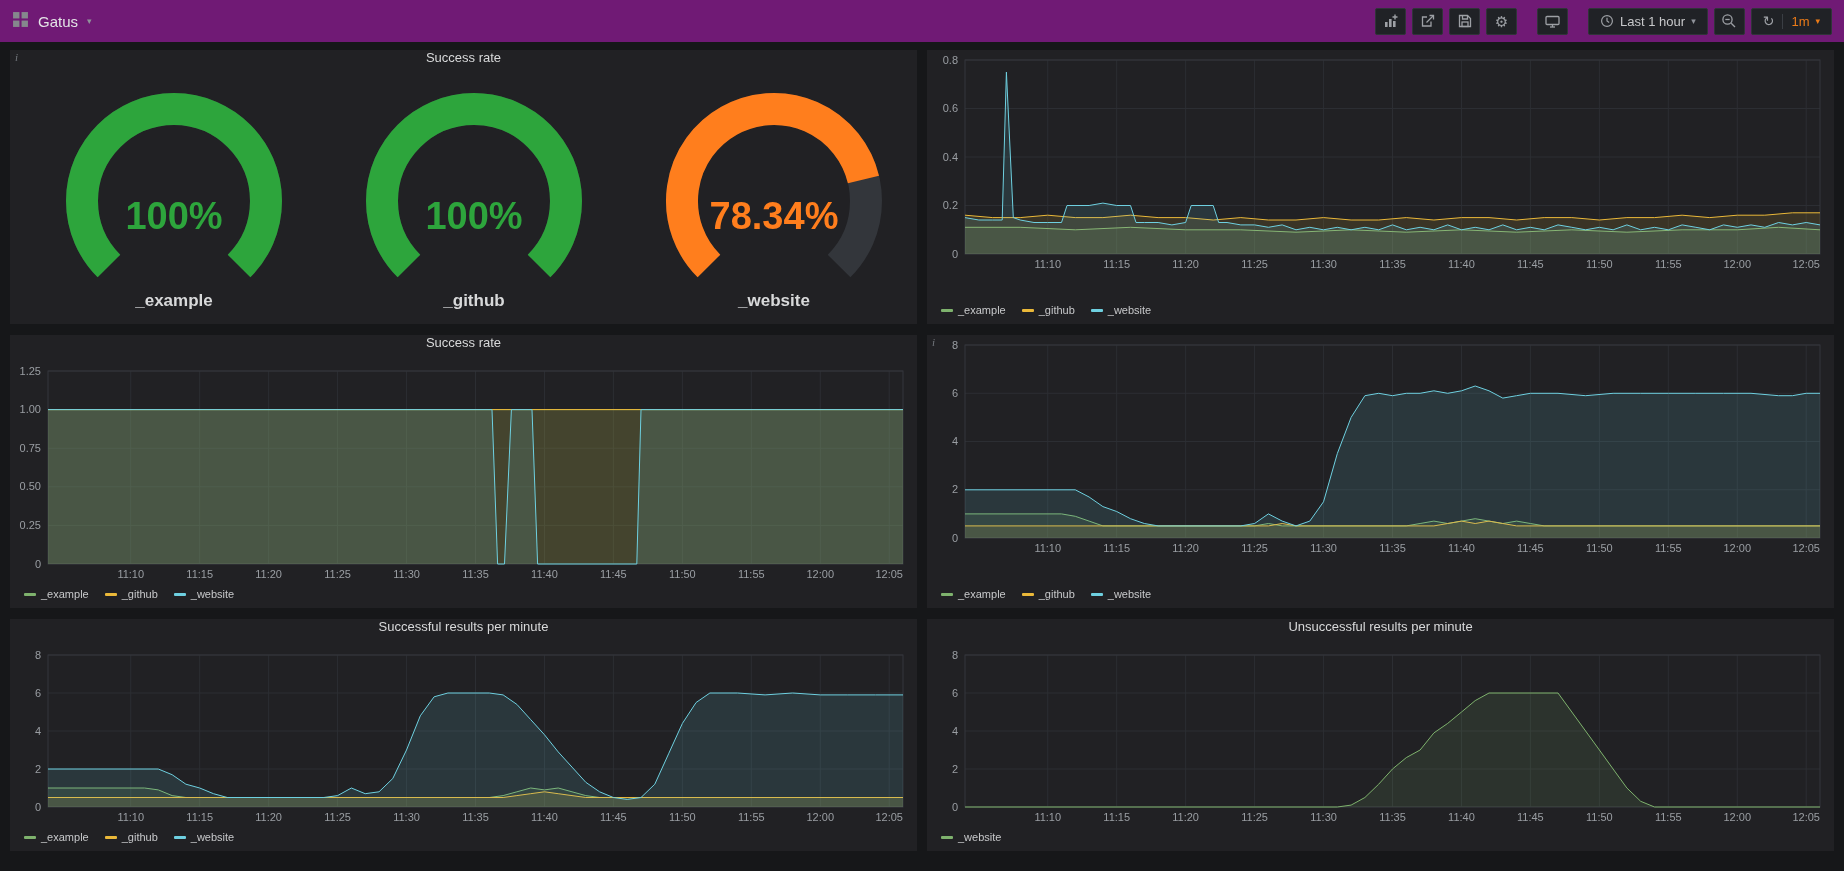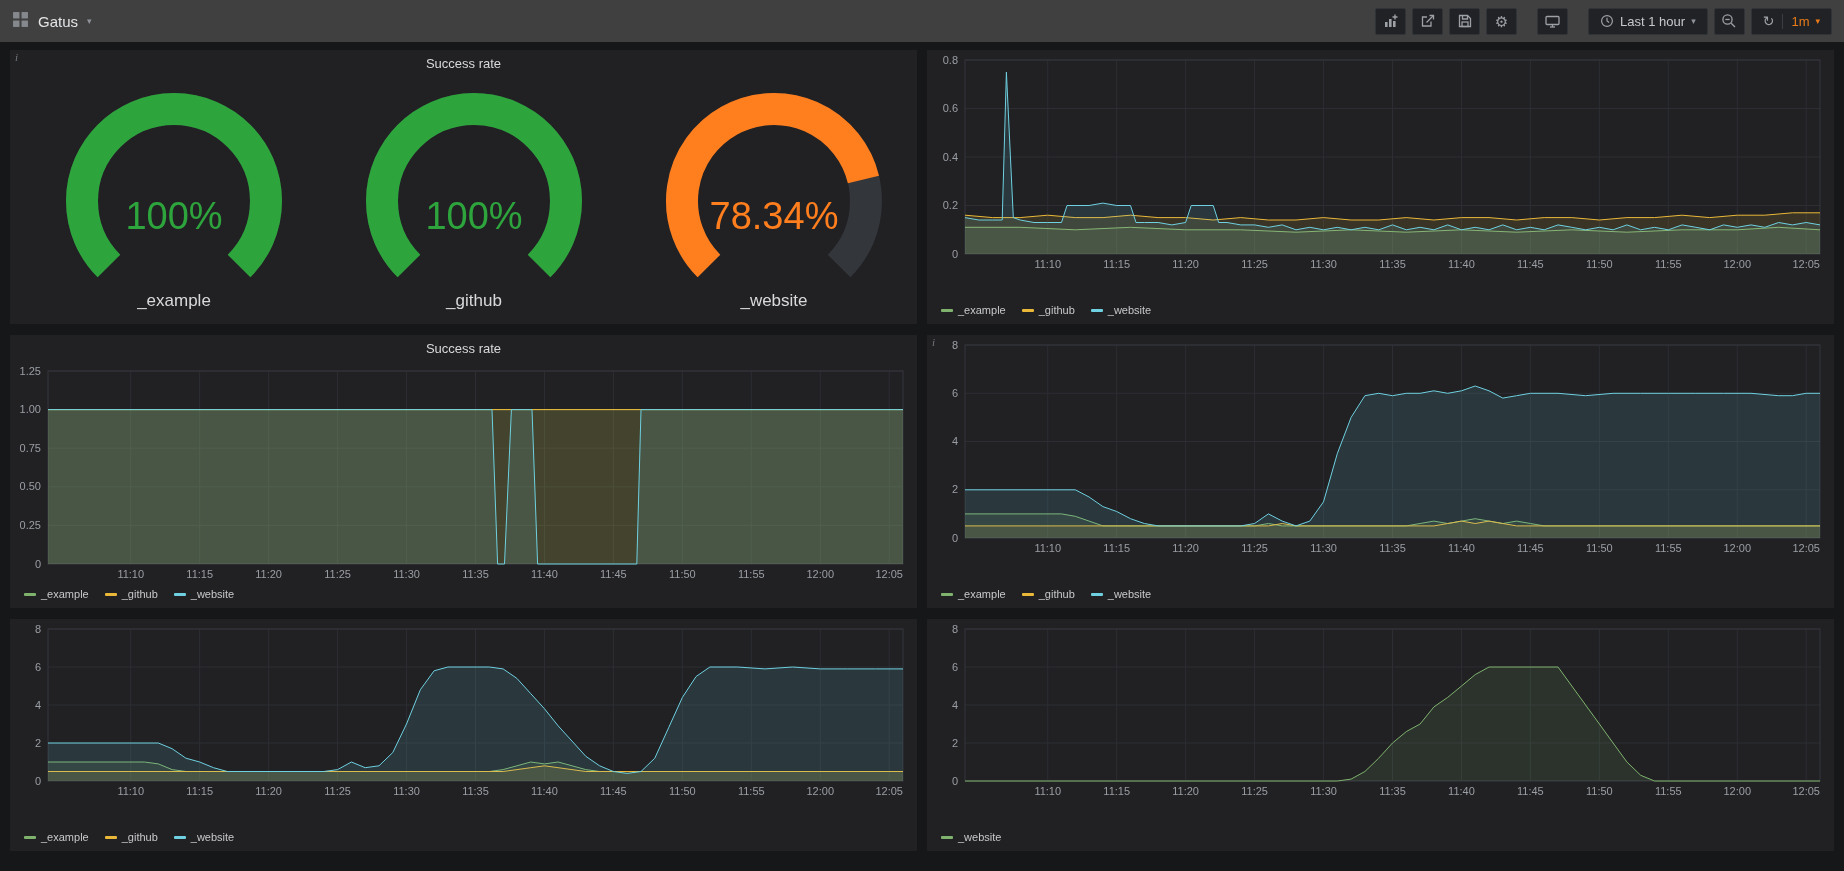--- a/index.html
+++ b/index.html
@@ -1,52 +1,52 @@
 <!DOCTYPE html>
 <html><head>
 <meta charset="utf-8">
 <style>
   * { margin:0; padding:0; box-sizing:border-box; }
   html,body { width:1844px; height:871px; overflow:hidden; background:#161719;
               font-family:"Liberation Sans", sans-serif; }
   
   .navbar { height:42px; display:flex; justify-content:space-between; 
-            padding:0 12px 0 12px; background:#404040; }
+            padding:0 12px 0 12px; background:#701a75; }
   .nav-left { display:flex; align-items:center; gap:9px; }
   .dash-title { color:#e3e4e6; font-size:15px; cursor:pointer; }
   .caret { color:#8f939a; font-size:9px; cursor:pointer; line-height:1; }
   .nav-right { display:flex; align-items:center; gap:6px; }
   .chip { height:27px; background:#202226; border:1px solid #303439; border-radius:2px;
           display:flex; align-items:center; gap:6px; padding:0 11px; color:#c7c8ca;
           font-size:13px; cursor:pointer; white-space:nowrap; }
   .chip.icon-only { width:31px; justify-content:center; padding:0; }
   .gap { width:8px; }
   .accent { color:#eb7b18; }
   .glyph-icon { font-size:15px; color:#9da0a5; line-height:1; }
   .chip svg { display:block; }
   .chip-divider { width:1px; height:15px; background:#3a3e44; margin:0 2px; }
   
   .dashboard { padding:8px 10px; display:grid; grid-template-columns:1fr 1fr;
                grid-template-rows:274px 273px 232px; gap:11px 10px; }
   .panel { background:#212124; position:relative; display:flex; flex-direction:column; overflow:hidden; }
-  .panel-header { height:26px; flex:none; display:flex; align-items:center; justify-content:center; cursor:pointer; }
+  .panel-header { height:26px; flex:none; display:flex; align-items:flex-start; justify-content:center; cursor:pointer; }
   .panel-title { color:#d8d9da; font-size:13px; font-weight:500; }
   .panel-info { position:absolute; top:1px; left:5px; color:#75797f; font-size:11px;
                 font-style:italic; font-family:"Liberation Serif", serif; cursor:pointer; z-index:2; }
   .panel-body { flex:1; position:relative; min-height:0; }
   .panel-body svg.chart { position:absolute; left:0; top:0; }
   .chart text { font-family:"Liberation Sans", sans-serif; font-size:11px; fill:#9a9ea3; }
   
   .legend { flex:none; height:20px; margin:0 10px 4px 14px; display:flex; align-items:center;
             gap:16px; font-size:11px; color:#c7c8ca; }
   .legend-item { display:flex; align-items:center; gap:5px; cursor:pointer; }
   .legend-swatch { width:12px; height:3px; border-radius:1px; }
   
   .gauges-row { display:flex; align-items:center; justify-content:space-around; padding:0 14px; }
-  .gauge { display:flex; flex-direction:column; align-items:center; }
+  .gauge { display:flex; flex-direction:column; align-items:center;font-weight:bold; }
   .gauge-label { margin-top:2px; font-size:17px; color:#d8d9da; }
   .gauge svg text { font-family:"Liberation Sans", sans-serif; }
 </style>
 </head>
 <body>
 
 <nav class="navbar">
   <div class="nav-left">
     <span>
       <svg width="17" height="17" viewBox="0 0 16 16">
@@ -341,20 +341,23 @@
           <span>_github</span>
         </span>
         <span class="legend-item">
           <span class="legend-swatch" style="background: rgb(110, 208, 224);"></span>
           <span>_website</span>
         </span>
       </div>
   </section>
 
   <section class="panel">
+    <div class="panel-header">
+      <span class="panel-title">Successful results per minute</span>
+    </div>
     <div class="panel-body">
         <svg width="907" height="182" class="chart">
           <line x1="120.74193548387096" y1="10" x2="120.74193548387096" y2="162" stroke="#2c2e33" stroke-width="1"></line>
           <text x="120.74193548387096" y="176" text-anchor="middle">11:10</text>
           <line x1="189.69354838709677" y1="10" x2="189.69354838709677" y2="162" stroke="#2c2e33" stroke-width="1"></line>
           <text x="189.69354838709677" y="176" text-anchor="middle">11:15</text>
           <line x1="258.64516129032256" y1="10" x2="258.64516129032256" y2="162" stroke="#2c2e33" stroke-width="1"></line>
           <text x="258.64516129032256" y="176" text-anchor="middle">11:20</text>
           <line x1="327.59677419354836" y1="10" x2="327.59677419354836" y2="162" stroke="#2c2e33" stroke-width="1"></line>
           <text x="327.59677419354836" y="176" text-anchor="middle">11:25</text>
@@ -403,20 +406,23 @@
           <span>_github</span>
         </span>
         <span class="legend-item">
           <span class="legend-swatch" style="background: rgb(110, 208, 224);"></span>
           <span>_website</span>
         </span>
       </div>
   </section>
 
   <section class="panel">
+    <div class="panel-header">
+      <span class="panel-title">Unsuccessful results per minute</span>
+    </div>
     <div class="panel-body">
         <svg width="907" height="182" class="chart">
           <line x1="120.74193548387096" y1="10" x2="120.74193548387096" y2="162" stroke="#2c2e33" stroke-width="1"></line>
           <text x="120.74193548387096" y="176" text-anchor="middle">11:10</text>
           <line x1="189.69354838709677" y1="10" x2="189.69354838709677" y2="162" stroke="#2c2e33" stroke-width="1"></line>
           <text x="189.69354838709677" y="176" text-anchor="middle">11:15</text>
           <line x1="258.64516129032256" y1="10" x2="258.64516129032256" y2="162" stroke="#2c2e33" stroke-width="1"></line>
           <text x="258.64516129032256" y="176" text-anchor="middle">11:20</text>
           <line x1="327.59677419354836" y1="10" x2="327.59677419354836" y2="162" stroke="#2c2e33" stroke-width="1"></line>
           <text x="327.59677419354836" y="176" text-anchor="middle">11:25</text>

